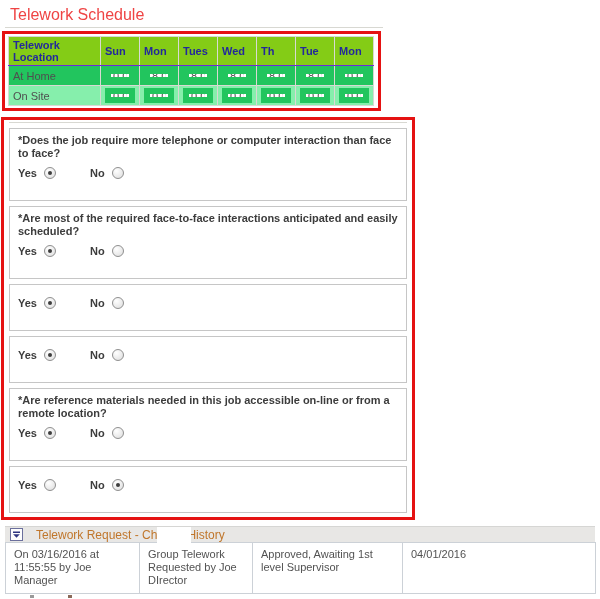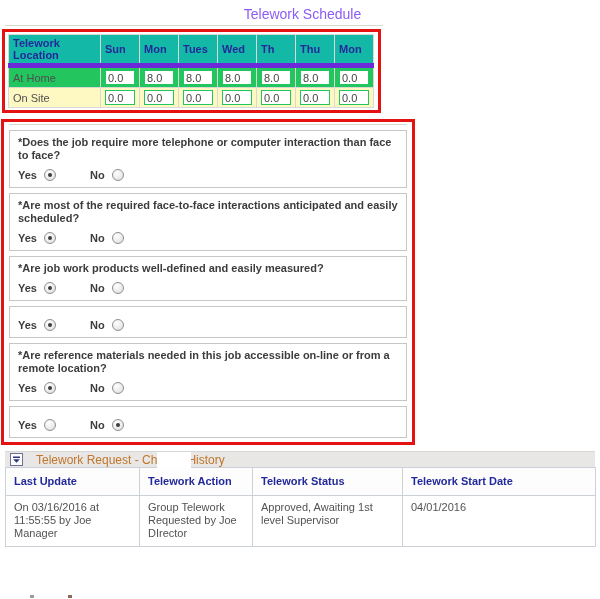--- a/index.html
+++ b/index.html
@@ -1,36 +1,36 @@
 <!DOCTYPE html>
 <html><head>
 <meta charset="utf-8">
 <style>
   * { box-sizing: border-box; margin: 0; padding: 0; }
   html, body { width: 600px; height: 599px; overflow: hidden; background: #fff; }
   body { font-family: "Liberation Sans", sans-serif; font-size: 11px; color: #4f4f4f; position: relative; }
   .page { padding: 4px 5px 0 5px; }
 
-  .group-title { color: #8b5cf6; font-size: 14px; padding: 2px 0 3px 5px; text-align: center; }
+  .group-title { color: #ef4444; font-size: 16px; padding: 2px 0 3px 5px; }
   .rule { border-bottom: 1px solid #d8d8d2; margin-bottom: 3px; }
   .rule1 { width: 378px; }
 
   .redbox { border: 3px solid #e51212; }
   .schedule-box { width: 379px; padding: 2px 3px; margin-left: -3px; }
   table.sched { border-collapse: collapse; }
   table.sched th, table.sched td { border: 1px solid #d9d9d3; padding: 2px 4px; text-align: left; font-weight: normal; }
-  table.sched th { color: #23299b; font-weight: bold; background: #14b8a6; border-bottom: 5px solid #6d28d9; }
+  table.sched th { color: #23299b; font-weight: bold; background: #84cc16; border-bottom: 1px solid #6d28d9; }
   .col-loc { width: 92px; } .col-day { width: 39px; }
   tr.row-odd td { background: #22c55e; }
-  tr.row-even td { background: #fef9c3; }
-  .sched input { width: 30px; height: 15px; border: 1px solid #22c55e; background: #fff; font-family: "Liberation Sans", sans-serif; font-size: 11px; color: #444; padding: 0 2px; }
+  tr.row-even td { background: #86efac; }
+  .sched input { width: 30px; height: 15px; border: 6px solid #22c55e; background: #fff; font-family: "Liberation Sans", sans-serif; font-size: 11px; color: #444; padding: 0 2px; }
 
   .req-box { width: 414px; margin-top: 6px; margin-left: -4px; padding: 2px 3px 4px 3px; }
   .rule2 { margin: 0 2px 5px 2px; }
-  .qbox { border: 1px solid #c6c6c6; background: #fff; margin: 0 2px 5px 2px; padding: 5px 8px 6px 8px; }
+  .qbox { border: 1px solid #c6c6c6; background: #fff; margin: 0 2px 5px 2px; padding: 5px 8px 21px 8px; }
   .qtext { font-weight: bold; color: #3c3c3c; line-height: 13px; width: 380px; }
   .qradios { margin-top: 7px; display: flex; align-items: flex-start; }
   .ans-label { font-weight: bold; color: #3c3c3c; }
   .radio { display: inline-block; width: 12px; height: 12px; border-radius: 50%; border: 1px solid #8f8f8f; background: radial-gradient(circle at 35% 30%, #ffffff, #dcdcdc); margin-left: 7px; position: relative; }
   .radio.selected::after { content: ""; position: absolute; left: 3px; top: 3px; width: 4px; height: 4px; border-radius: 50%; background: #3d3d3d; }
   .gap-no { margin-left: 34px; }
 
   .btn-box { display: inline-block; margin-top: 7px; margin-left: -2px; padding: 2px 3px; }
   .ps-button { font-family: "Liberation Sans", sans-serif; font-size: 11px; color: #5c4a28; background: linear-gradient(#f9e3b4, #f0d092); border: 1px solid #b6954e; border-radius: 2px; padding: 2px 7px 3px 7px; cursor: pointer; }
 
@@ -63,21 +63,21 @@
     <div class="redbox schedule-box">
       <table class="sched">
         <tbody>
             <tr>
           <th class="col-loc">Telework Location</th>
           <th class="col-day">Sun</th>
           <th class="col-day">Mon</th>
           <th class="col-day">Tues</th>
           <th class="col-day">Wed</th>
           <th class="col-day">Th</th>
-          <th class="col-day">Thu</th>
+          <th class="col-day">Tue</th>
           <th class="col-day">Mon</th>
         </tr>
         <tr class="row-odd">
           <td>At Home</td>
           <td><input value="0.0" style=""></td>
           <td><input value="8.0" style=""></td>
           <td><input value="8.0" style=""></td>
           <td><input value="8.0" style=""></td>
           <td><input value="8.0" style=""></td>
           <td><input value="8.0" style=""></td>
@@ -115,21 +115,20 @@
       <div class="qtext">*Are most of the required face-to-face interactions anticipated and easily scheduled?</div>
       <div class="qradios">
         <span class="ans-label">Yes</span>
         <span class="radio selected"></span>
         <span class="ans-label gap-no">No</span>
         <span class="radio"></span>
       </div>
     </div>
 
     <div class="qbox">
-      <div class="qtext">*Are job work products well-defined and easily measured?</div>
       <div class="qradios">
         <span class="ans-label">Yes</span>
         <span class="radio selected"></span>
         <span class="ans-label gap-no">No</span>
         <span class="radio"></span>
       </div>
     </div>
 
     <div class="qbox">
       <div class="qradios">
@@ -172,26 +171,20 @@
   </div>
 
   <table class="grid grid1">
     <colgroup>
         <col style="width:134px">
         <col style="width:113px">
         <col style="width:150px">
         <col style="width:193px">
       </colgroup>
     <tbody>
-        <tr>
-      <th>Last Update</th>
-      <th>Telework Action</th>
-      <th>Telework Status</th>
-      <th>Telework Start Date</th>
-    </tr>
     <tr>
       <td>On 03/16/2016 at 11:55:55 by Joe Manager</td>
       <td>Group Telework Requested by Joe DIrector</td>
       <td>Approved, Awaiting 1st level Supervisor</td>
       <td>04/01/2016</td>
     </tr>
   </tbody>
     </table>
 
 </div>

